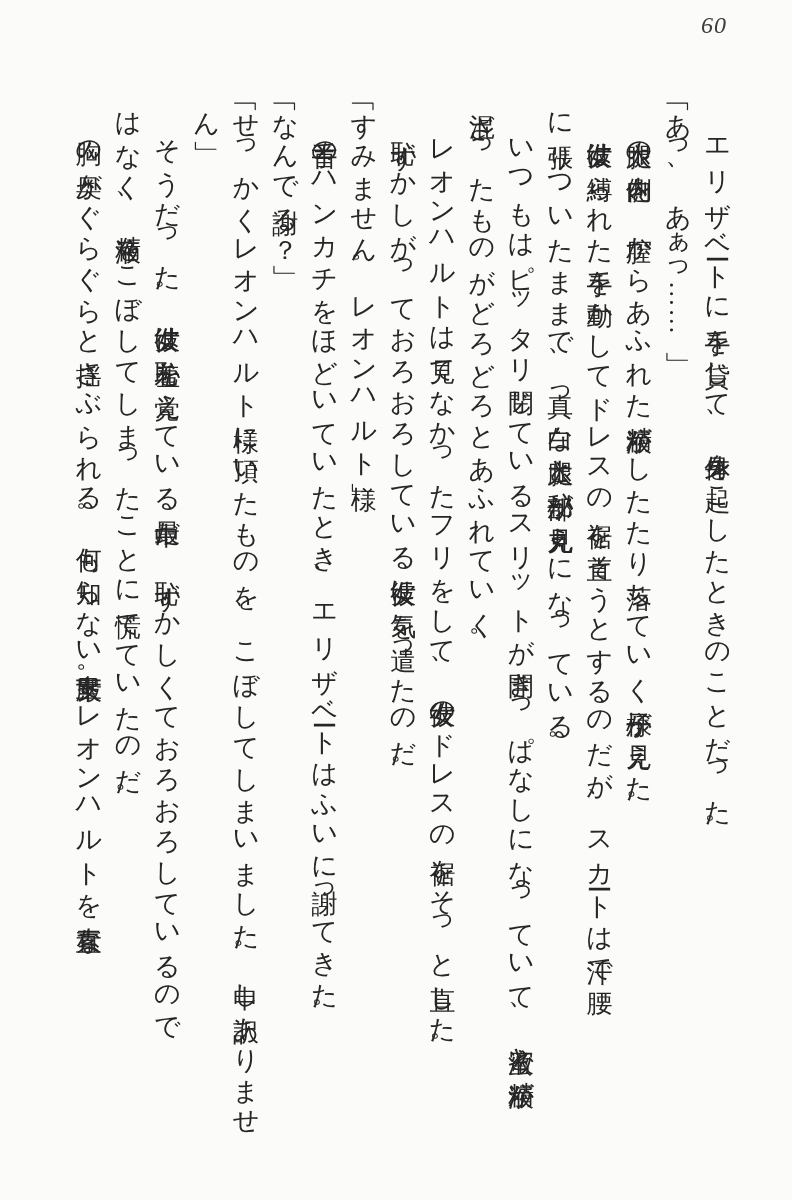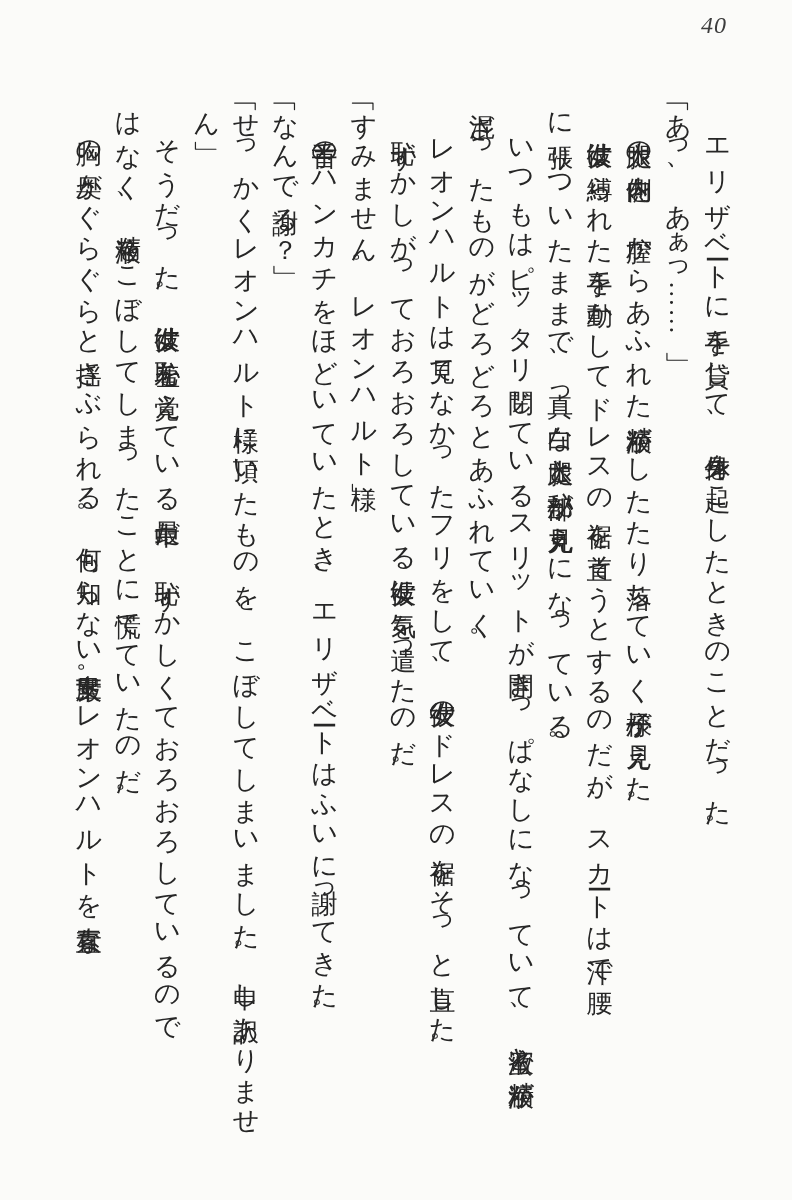--- a/index.html
+++ b/index.html
@@ -50,21 +50,21 @@
     letter-spacing: 1.5px;
     color: #262626;
     white-space: nowrap;
     font-family: "Liberation Serif", "DejaVu Serif", serif;
   }
 </style>
 </head>
 <body>
 
 <div class="page">
-  <div class="page-number">40</div>
+  <div class="page-number">60</div>
   <div class="text-block">
       <div class="line">　エリザベートに手を貸して、身体を起こしたときのことだった。</div>
       <div class="line">「あっ、あぁっ……」</div>
       <div class="line">　太腿の内側を、膣からあふれた精液がしたたり落ちていく様子が見えた。</div>
       <div class="line">　彼女は縛られた手を動かしてドレスの裾を直そうとするのだが、スカートは汗で腰</div>
       <div class="line">に張りついたままで、真っ白な太腿と秘部が丸見えになっている。</div>
       <div class="line">　いつもはピッタリ閉じているスリットが開きっぱなしになっていて、蜜液と精液が</div>
       <div class="line">混ざったものがどろどろとあふれていく。</div>
       <div class="line">　レオンハルトは見てなかったフリをして、彼女のドレスの裾をそっと直した。</div>
       <div class="line">　恥ずかしがっておろおろしている彼女に気を遣ったのだ。</div>

